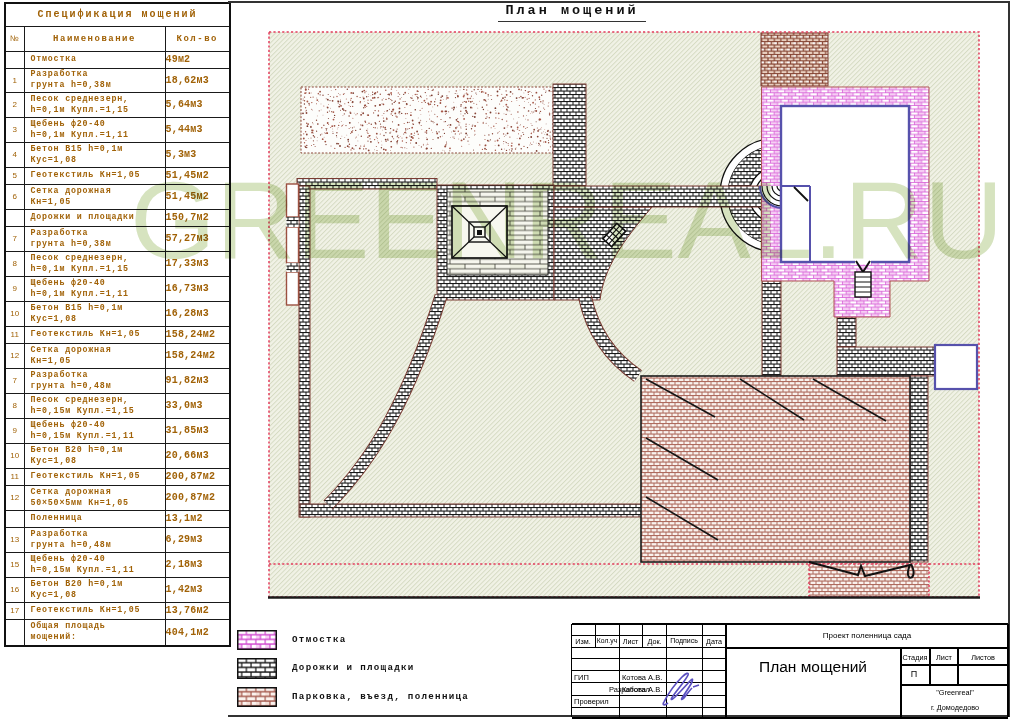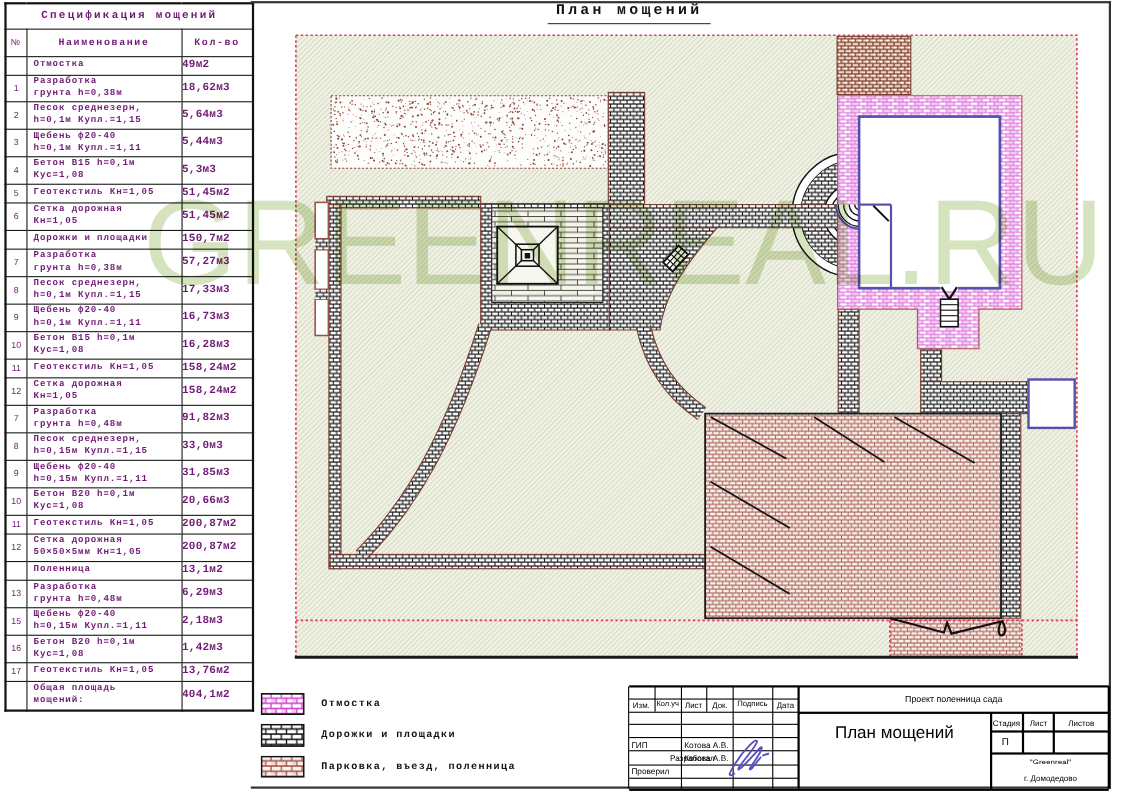--- a/index.html
+++ b/index.html
@@ -1,18 +1,18 @@
 <!DOCTYPE html>
 <html><head><meta charset="utf-8">
 <style>
 html,body{margin:0;padding:0}
 body{width:1024px;height:720px;position:relative;background:#ffffff;overflow:hidden;font-family:"Liberation Sans",sans-serif}
 .abs{position:absolute}
 #spec{position:absolute;left:4px;top:2px;border-collapse:collapse;table-layout:fixed;
- font-family:"Liberation Mono",monospace;font-weight:bold;color:#701a75}
+ font-family:"Liberation Mono",monospace;font-weight:bold;color:#a16207}
 #spec{border:2px solid #111}
 #spec td{border:1.3px solid #1a1a1a;padding:0;overflow:hidden;white-space:nowrap}
 #spec .ttl{text-align:center;font-size:10px;letter-spacing:2px}
 #spec .hd{text-align:center;font-size:9px;letter-spacing:1.5px}
 #spec .c0{text-align:center;font-size:8px;font-weight:normal;font-family:"Liberation Sans",sans-serif}
 #spec .c1{font-size:8.3px;letter-spacing:0.8px;padding-left:6px;line-height:10.8px}
 #spec .c2{font-size:10px;text-align:left;padding-right:6px;letter-spacing:0.2px}
 .tc{transform:translate(-50%,0);white-space:nowrap;color:#000}
 .tl{white-space:nowrap;color:#000}
 .leg{font-family:"Liberation Mono",monospace;font-weight:bold;font-size:9.2px;letter-spacing:1.3px;color:#111;white-space:nowrap}

